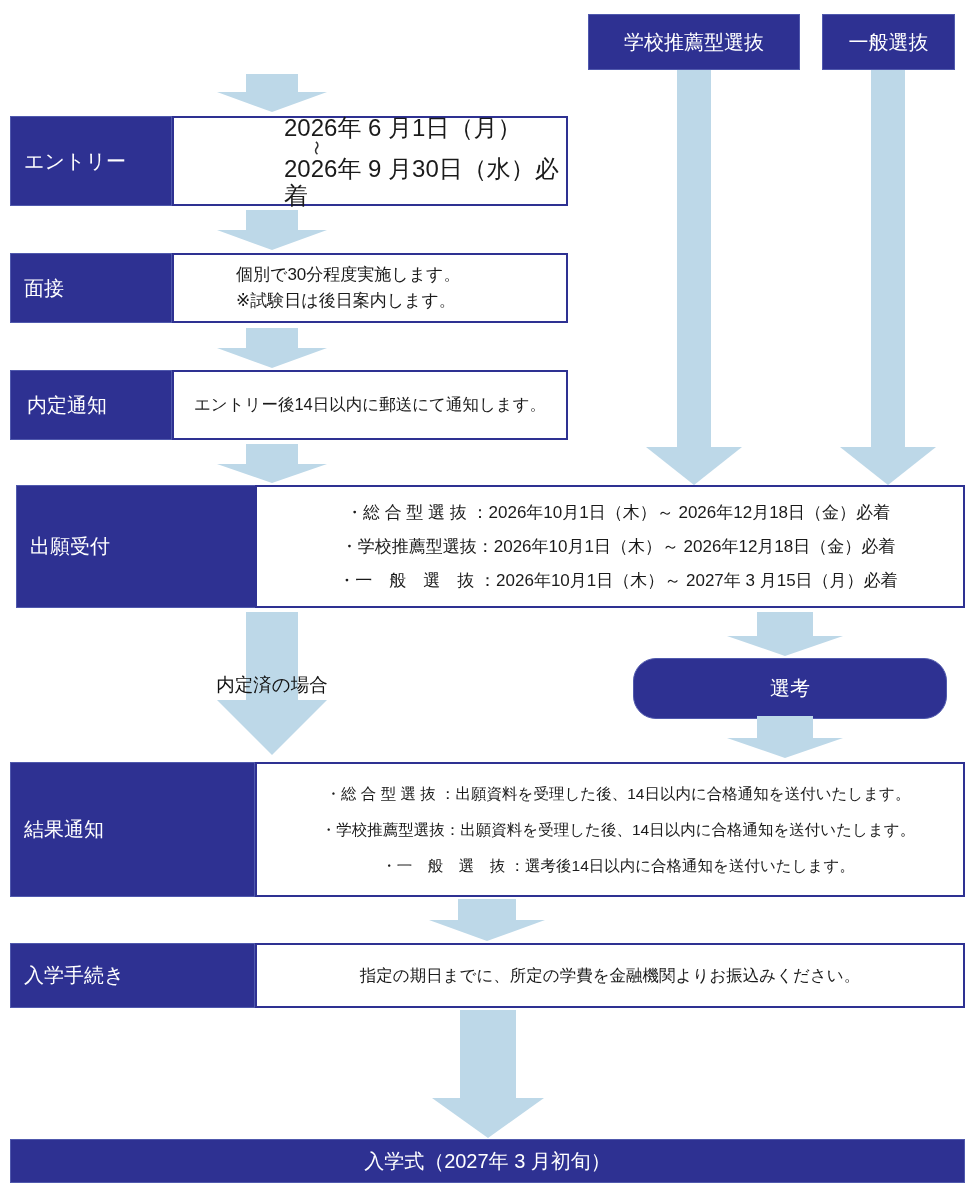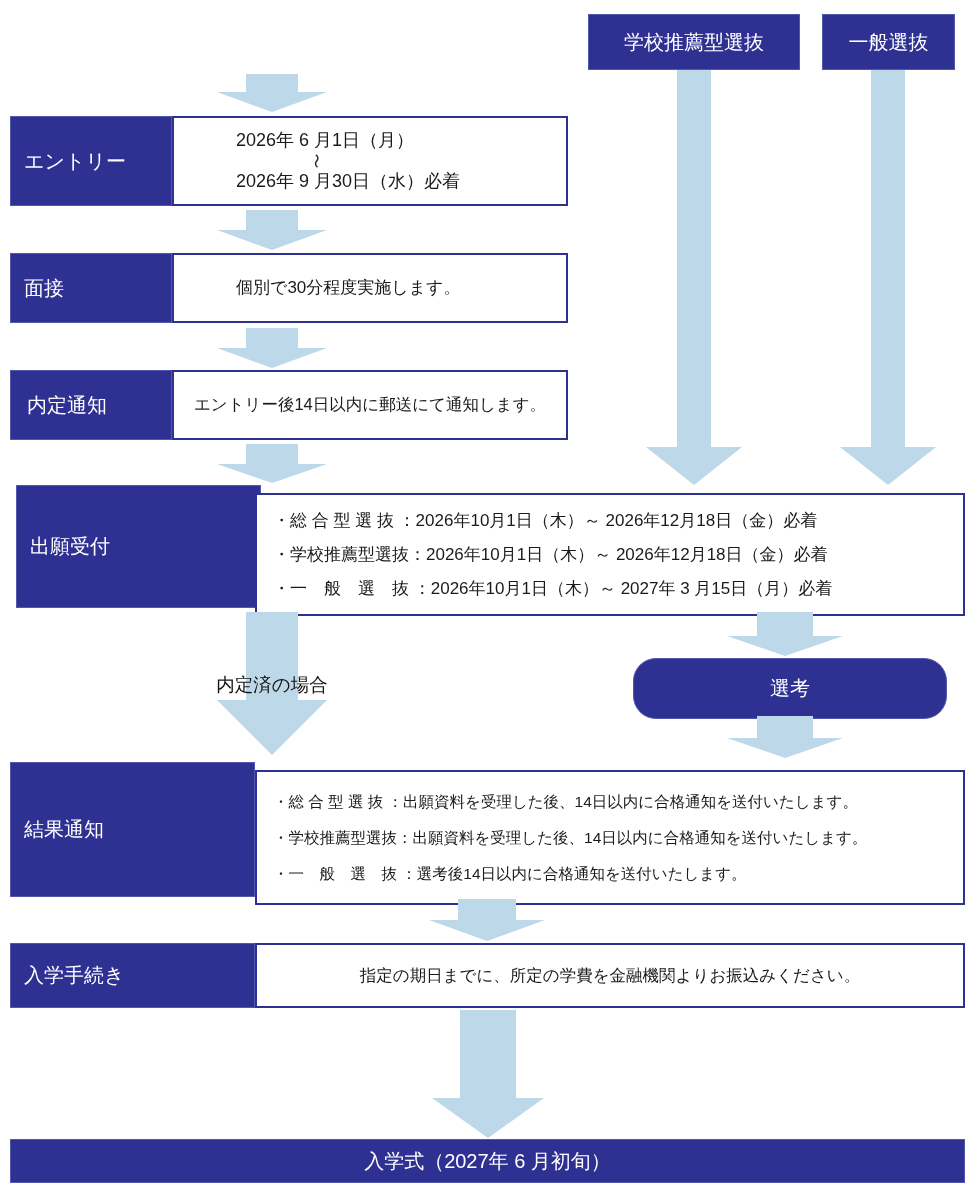--- a/index.html
+++ b/index.html
@@ -21,35 +21,35 @@
   }
   .navy.left{justify-content:flex-start;padding-left:13px;}
   
   .cbox{
     background:#ffffff;
     border:2px solid var(--navy);
     display:flex;flex-direction:column;justify-content:center;
   }
   .cbox.pad{padding-left:62px;align-items:flex-start;}
   .cbox.center{align-items:center;text-align:center;}
-  .cbox.bullets{padding-left:16px;align-items:flex-start;margin-top:8px;}
+  .cbox.bullets{padding-left:16px;align-items:center;}
   
   .arr{position:absolute;display:flex;flex-direction:column;align-items:center;}
   .arr .shaft{background:var(--arrow);}
   .arr .head{width:0;height:0;border-style:solid;border-color:var(--arrow) transparent transparent transparent;}
   .tilde{
     display:inline-block;
     transform:rotate(90deg);
     font-size:15px;color:#333;
     margin:1px 0 1px 72px;
     line-height:12px;
   }
   .f21{font-size:21px;}
   .f20{font-size:20px;}
-  .f18{font-size:18px;line-height:27px;}
+  .f18{font-size:24px;line-height:27px;margin-left:48px;}
   .f17{font-size:17px;line-height:26px;}
   .f165{font-size:16.5px;}
   .f17l{font-size:17px;line-height:34px;white-space:nowrap;}
   .f155{font-size:15.5px;line-height:36px;white-space:nowrap;}
   .overlabel{
     position:absolute;z-index:5;
     font-size:18.5px;color:#111;
     text-align:center;
   }
 </style>
@@ -83,20 +83,21 @@
   </div>
 
   <div class="arr" style="left:217px;top:210px;">
     <div class="shaft" style="width:52px;height:20px;"></div>
     <div class="head" style="border-width:20px 55px 0 55px;"></div>
   </div>
 
   <div class="abs navy left f20" style="left:10px;top:253px;width:162px;height:70px;">面接</div>
   <div class="abs cbox pad" style="left:172px;top:253px;width:396px;height:70px;">
     <span class="f17">個別で30分程度実施します。</span>
+    <span class="f17">※試験日は後日案内します。</span>
   </div>
 
   <div class="arr" style="left:217px;top:328px;">
     <div class="shaft" style="width:52px;height:20px;"></div>
     <div class="head" style="border-width:20px 55px 0 55px;"></div>
   </div>
 
   <div class="abs navy left f20" style="left:10px;top:370px;width:162px;height:70px;padding-left:16px;">内定通知</div>
   <div class="abs cbox center" style="left:172px;top:370px;width:396px;height:70px;">
     <span class="f165">エントリー後14日以内に郵送にて通知します。</span>
@@ -145,15 +146,15 @@
   <div class="abs navy left f20" style="left:10px;top:943px;width:245px;height:65px;">入学手続き</div>
   <div class="abs cbox center" style="left:255px;top:943px;width:710px;height:65px;justify-content:center;">
     <span class="f165">指定の期日までに、所定の学費を金融機関よりお振込みください。</span>
   </div>
 
   <div class="arr" style="left:432px;top:1010px;">
     <div class="shaft" style="width:56px;height:88px;"></div>
     <div class="head" style="border-width:40px 56px 0 56px;"></div>
   </div>
 
-  <div class="abs navy f20" style="left:10px;top:1139px;width:955px;height:44px;">入学式（2027年 6 月初旬）</div>
+  <div class="abs navy f20" style="left:10px;top:1139px;width:955px;height:44px;">入学式（2027年 3 月初旬）</div>
 
 </div>
 
 </body></html>

